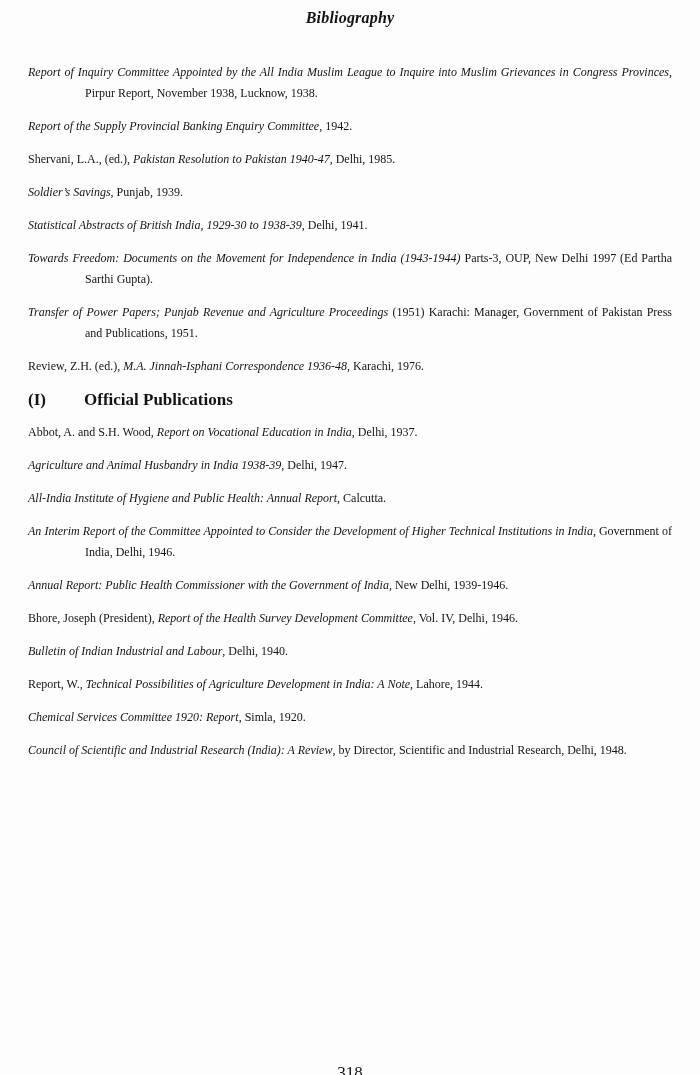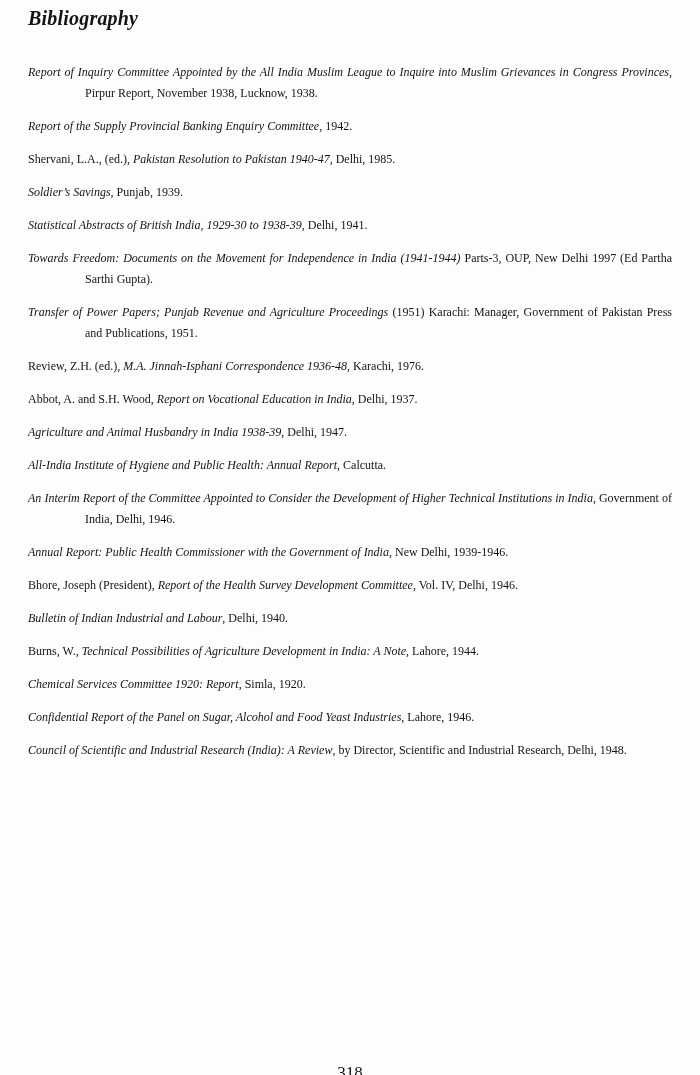--- a/index.html
+++ b/index.html
@@ -13,22 +13,22 @@
     font-family: "Liberation Serif", "DejaVu Serif", serif;
   }
   .page {
     position: relative;
     width: 700px;
     height: 1075px;
     padding: 8px 28px 0 28px;
     box-sizing: border-box;
   }
   .running-header {
-    text-align: left;
-    font-size: 20px;
+    text-align: center;
+    font-size: 16px;
     font-style: italic;
     font-weight: bold;
     letter-spacing: 0.2px;
     line-height: 20px;
   }
   .bib-list {
     margin-top: 34px;
   }
   .entry {
     margin: 0 0 12px 0;
@@ -65,30 +65,30 @@
 
 <div class="page">
   <div class="running-header">Bibliography</div>
 
   <div class="bib-list" id="bib-list">
       <p class="entry"><span class="it">Report of Inquiry Committee Appointed by the All India Muslim League to Inquire into Muslim Grievances in Congress Provinces</span><span class="rm">, Pirpur Report, November 1938, Lucknow, 1938.</span></p>
       <p class="entry"><span class="it">Report of the Supply Provincial Banking Enquiry Committee</span><span class="rm">, 1942.</span></p>
       <p class="entry"><span class="rm">Shervani, L.A., (ed.), </span><span class="it">Pakistan Resolution to Pakistan 1940-47</span><span class="rm">, Delhi, 1985.</span></p>
       <p class="entry"><span class="it">Soldier’s Savings</span><span class="rm">, Punjab, 1939.</span></p>
       <p class="entry"><span class="it">Statistical Abstracts of British India, 1929-30 to 1938-39</span><span class="rm">, Delhi, 1941.</span></p>
-      <p class="entry"><span class="it">Towards Freedom: Documents on the Movement for Independence in India (1941-1944) </span><span class="rm">Parts-3, OUP, New Delhi 1997 (Ed Partha Sarthi Gupta).</span></p>
+      <p class="entry"><span class="it">Towards Freedom: Documents on the Movement for Independence in India (1943-1944) </span><span class="rm">Parts-3, OUP, New Delhi 1997 (Ed Partha Sarthi Gupta).</span></p>
       <p class="entry"><span class="it">Transfer of Power Papers; Punjab Revenue and Agriculture Proceedings</span><span class="rm"> (1951) Karachi: Manager, Government of Pakistan Press and Publications, 1951.</span></p>
       <p class="entry"><span class="rm">Review, Z.H. (ed.), </span><span class="it">M.A. Jinnah-Isphani Correspondence 1936-48</span><span class="rm">, Karachi, 1976.</span></p>
+      <div class="section-heading"><span class="heading-number">(I)</span><span class="heading-label">Official Publications</span></div>
       <p class="entry"><span class="rm">Abbot, A. and S.H. Wood, </span><span class="it">Report on Vocational Education in India</span><span class="rm">, Delhi, 1937.</span></p>
       <p class="entry"><span class="it">Agriculture and Animal Husbandry in India 1938-39</span><span class="rm">, Delhi, 1947.</span></p>
       <p class="entry"><span class="it">All-India Institute of Hygiene and Public Health: Annual Report</span><span class="rm">, Calcutta.</span></p>
       <p class="entry"><span class="it">An Interim Report of the Committee Appointed to Consider the Development of Higher Technical Institutions in India</span><span class="rm">, Government of India, Delhi, 1946.</span></p>
       <p class="entry"><span class="it">Annual Report: Public Health Commissioner with the Government of India</span><span class="rm">, New Delhi, 1939-1946.</span></p>
       <p class="entry"><span class="rm">Bhore, Joseph (President), </span><span class="it">Report of the Health Survey Development Committee</span><span class="rm">, Vol. IV, Delhi, 1946.</span></p>
       <p class="entry"><span class="it">Bulletin of Indian Industrial and Labour</span><span class="rm">, Delhi, 1940.</span></p>
-      <p class="entry"><span class="rm">Burns, W., </span><span class="it">Technical Possibilities of Agriculture Development in India: A Note</span><span class="rm">, Lahore, 1944.</span></p>
+      <p class="entry"><span class="rm">Report, W., </span><span class="it">Technical Possibilities of Agriculture Development in India: A Note</span><span class="rm">, Lahore, 1944.</span></p>
       <p class="entry"><span class="it">Chemical Services Committee 1920: Report</span><span class="rm">, Simla, 1920.</span></p>
-      <p class="entry"><span class="it">Confidential Report of the Panel on Sugar, Alcohol and Food Yeast Industries</span><span class="rm">, Lahore, 1946.</span></p>
       <p class="entry"><span class="it">Council of Scientific and Industrial Research (India): A Review</span><span class="rm">, by Director, Scientific and Industrial Research, Delhi, 1948.</span></p>
     </div>
 
   <div class="page-number">318</div>
 </div>
 
 </body></html>

